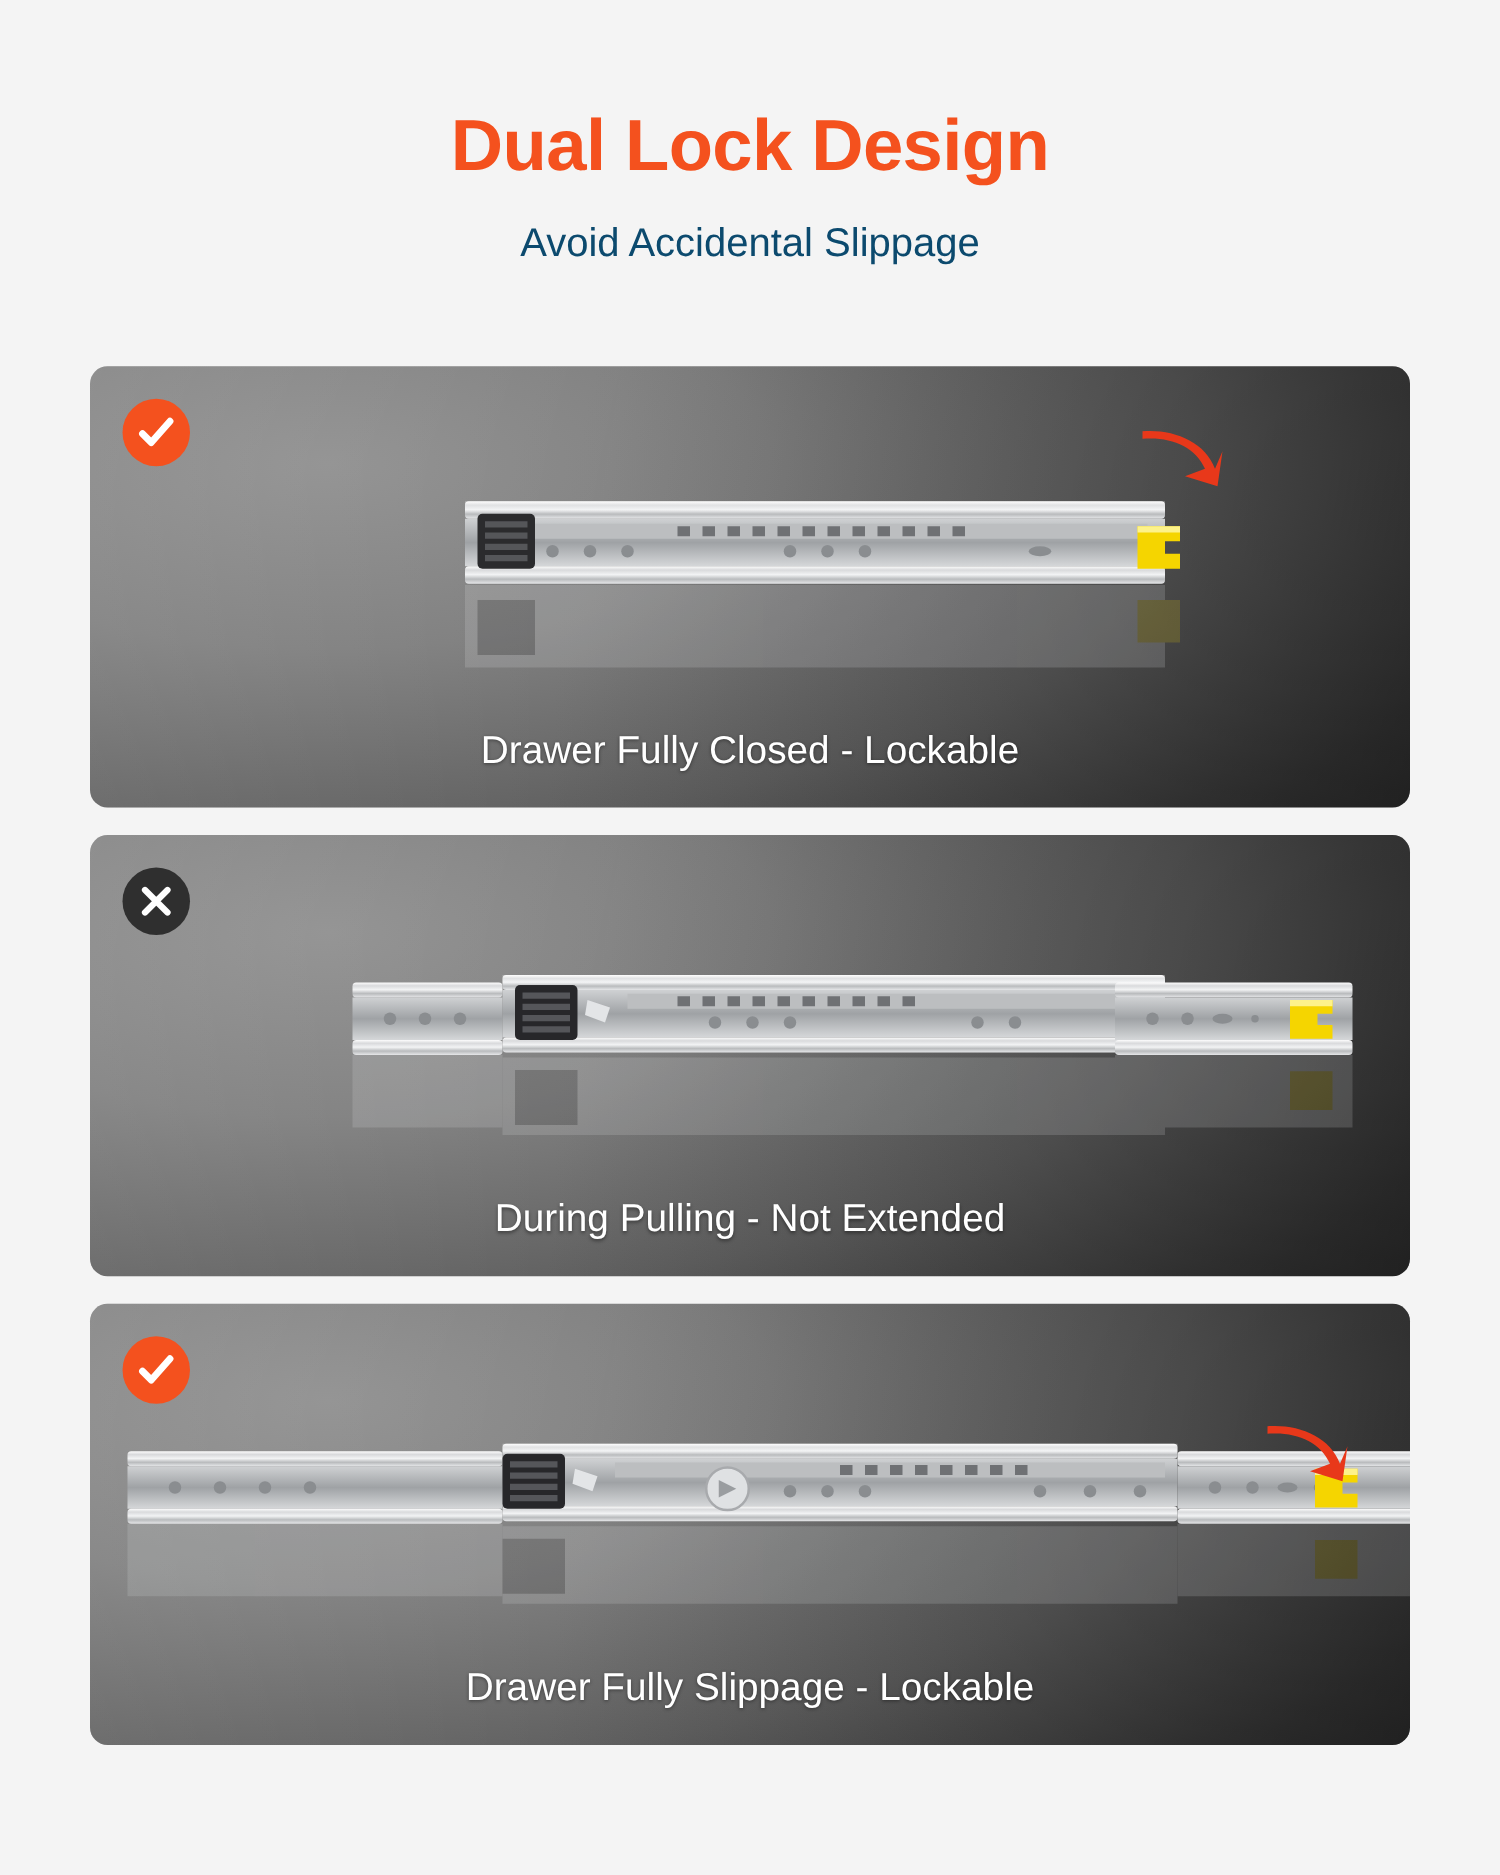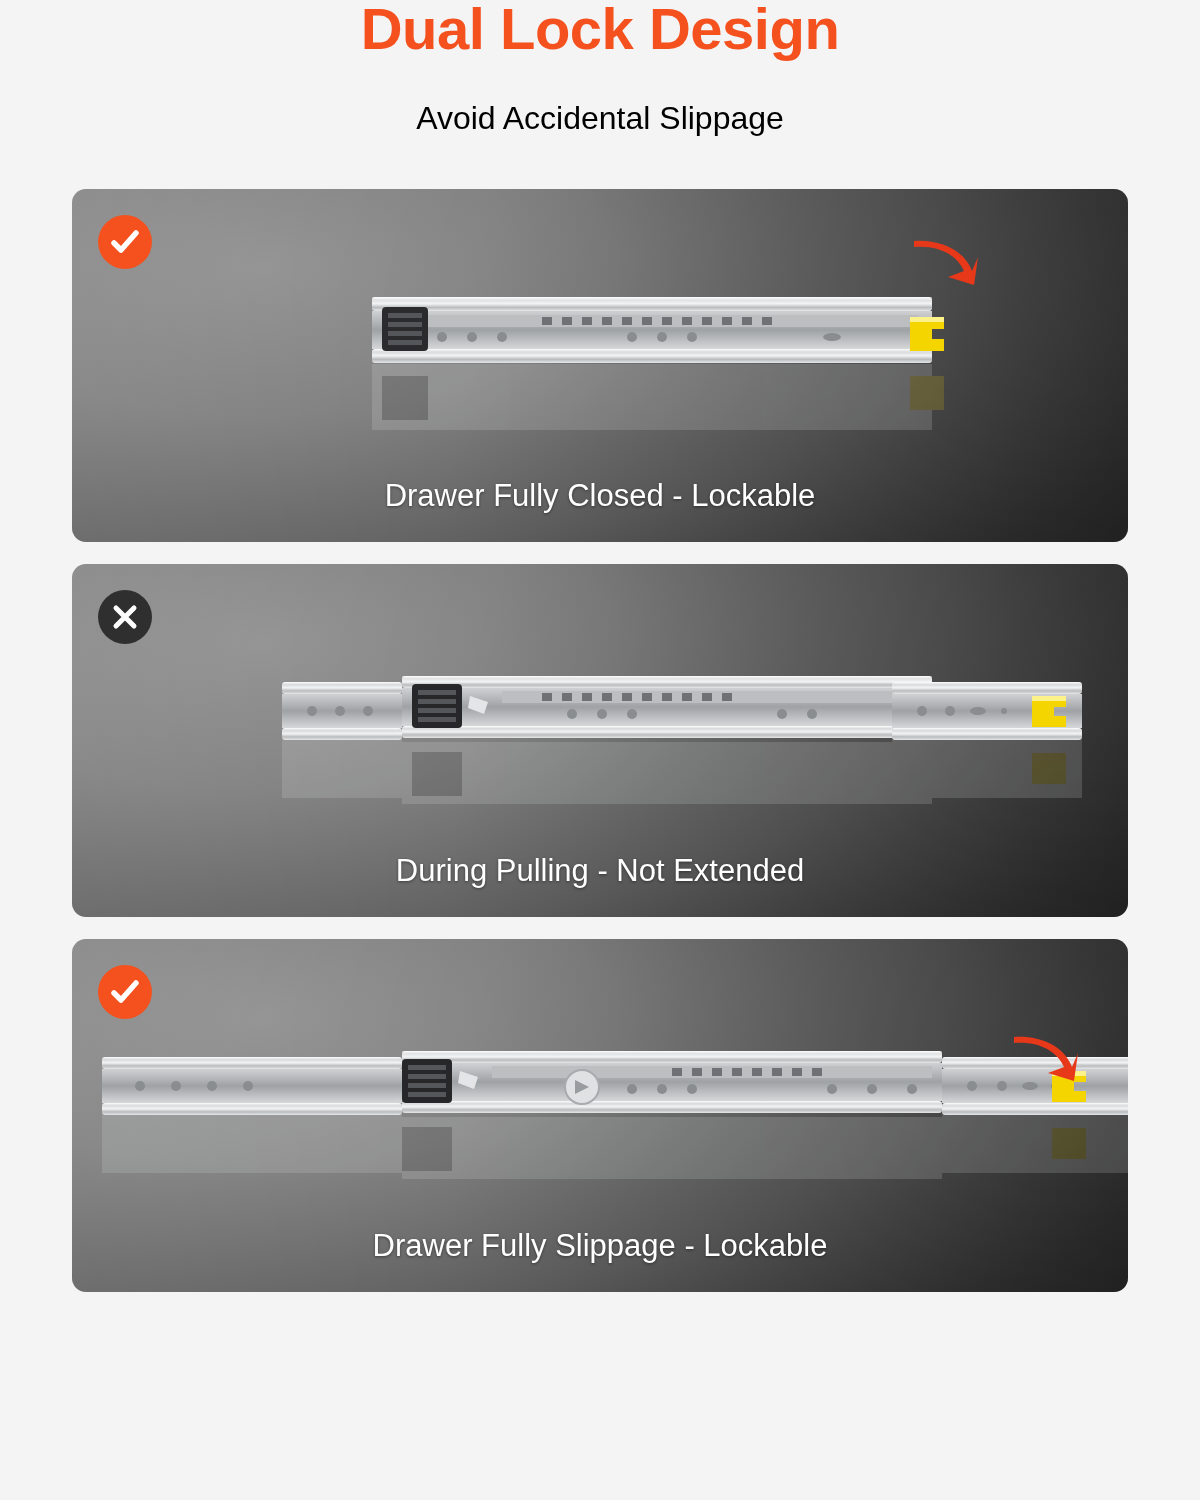--- a/index.html
+++ b/index.html
@@ -19,38 +19,39 @@
     width: 1200px;
     height: 1500px;
     background: #f4f4f4;
     box-sizing: border-box;
     padding: 0;
     position: relative;
   }
 
   .header {
     text-align: center;
+    padding-top: 88px;
   }
   .headline {
     font-size: 58px;
     font-weight: bold;
     color: #f4511e;
     letter-spacing: -0.5px;
     line-height: 1;
     margin: 0;
   }
   .subhead {
     font-size: 32px;
-    color: #000000;
-    margin-top: 42px;
+    color: #0c4a6e;
+    margin-top: 30px;
     font-weight: 400;
   }
 
   .panels {
-    margin-top: 52px;
+    margin-top: 80px;
     padding: 0 72px;
     display: flex;
     flex-direction: column;
     gap: 22px;
   }
 
   .panel {
     position: relative;
     height: 353px;
     border-radius: 14px;

